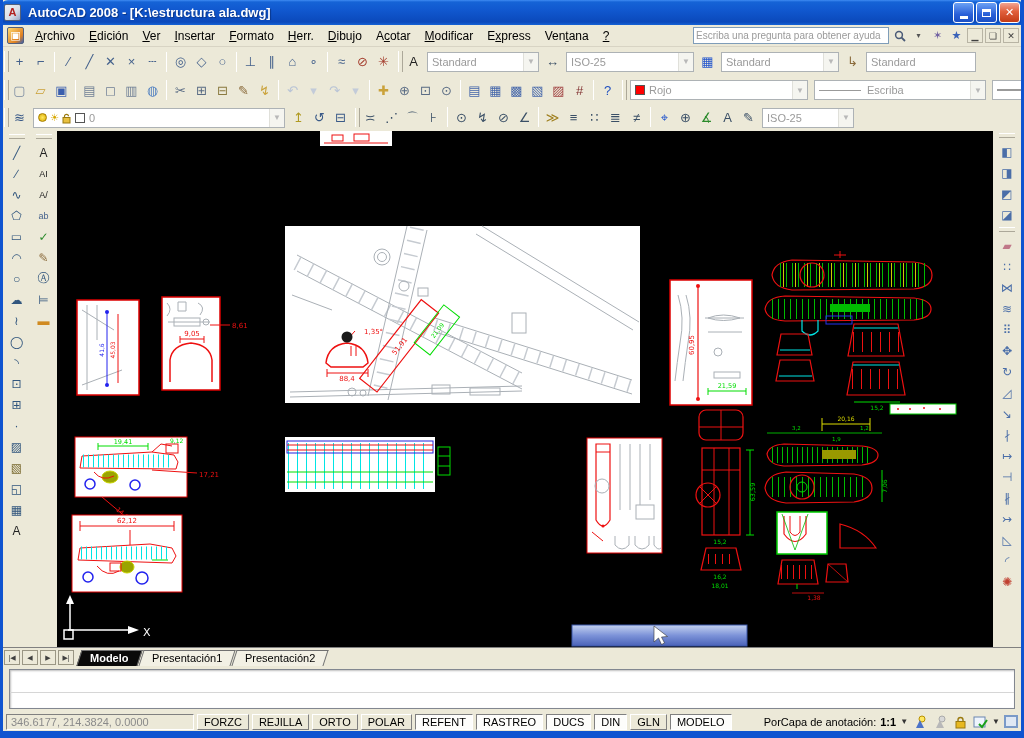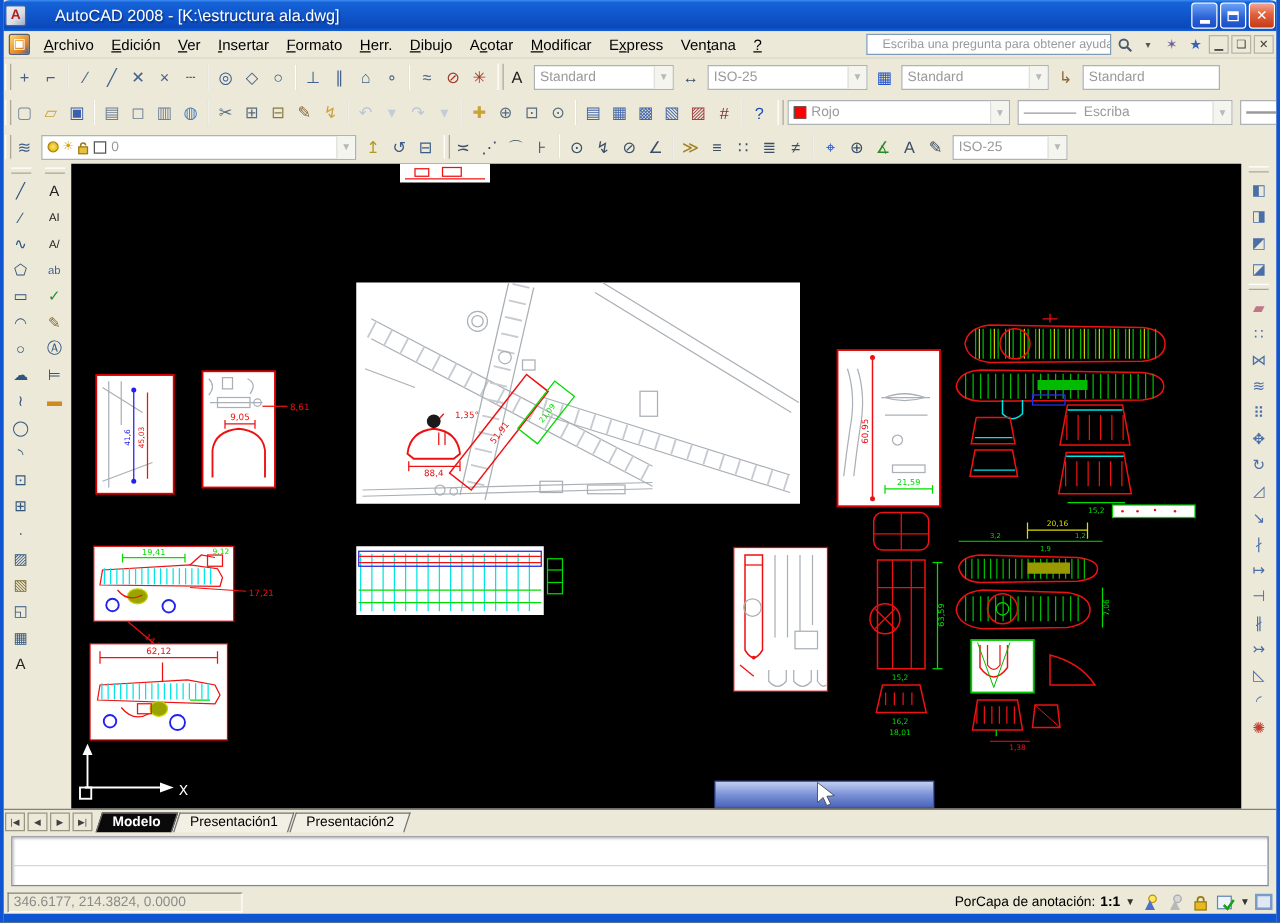--- a/index.html
+++ b/index.html
@@ -3,38 +3,38 @@
 <meta charset="utf-8">
 <style>
   html,body{margin:0;padding:0;background:#3a6ea5;}
   *{box-sizing:border-box;font-family:"Liberation Sans","DejaVu Sans",sans-serif;}
   #app{position:relative;width:1024px;height:738px;background:#ece9d8;overflow:hidden;
        border-left:3px solid #0f54d0;border-right:3px solid #0f54d0;}
   
   #titlebar{position:absolute;left:-3px;top:0;width:1024px;height:25px;
     background:linear-gradient(180deg,#3f8cf3 0%,#1563d6 8%,#1158cf 40%,#0b49bb 88%,#1563d6 100%);
     border-radius:8px 8px 0 0;display:flex;align-items:center;padding:0 4px;}
-  #titlebar .ttl{color:#fff;font-weight:normal;font-size:13px;margin-left:23px;
+  #titlebar .ttl{color:#fff;font-weight:bold;font-size:13px;margin-left:7px;
     text-shadow:1px 1px 1px #0a3586;flex:1;white-space:nowrap;overflow:hidden;}
   .appicon{width:17px;height:17px;background:linear-gradient(135deg,#f0f0f0 0%,#d8dde8 60%,#9aa8c8 100%);
     border:1px solid #51607e;border-radius:2px;color:#b02020;font-size:11px;font-weight:bold;
     text-align:center;line-height:15px;}
   .winbtn{width:21px;height:21px;margin-left:2px;border-radius:3px;border:1px solid #fff;
     background:linear-gradient(180deg,#6ba1f4,#2a60d8 60%,#1b4fc4);display:flex;align-items:center;
     justify-content:center;color:#fff;font-size:11px;font-weight:bold;}
   .winbtn.close{background:linear-gradient(180deg,#f2a492,#e1603c 45%,#c33b16);}
   .winbtn .minbar{width:8px;height:3px;background:#fff;margin-top:9px;}
   .winbtn .restsq{width:9px;height:8px;border:1.5px solid #fff;border-top-width:3px;}
   
   #menubar{position:absolute;left:0;top:25px;width:1018px;height:22px;background:#ece9d8;
     display:flex;align-items:center;border-bottom:1px solid #d8d4c4;}
   .menu-item{font-size:12px;padding:2px 7px;color:#000;cursor:default;}
   #menu-right{margin-left:auto;display:flex;align-items:center;gap:2px;padding-right:2px;}
   #help-search{width:196px;height:17px;border:1px solid #7f9db9;background:#fff;color:#9a9a9a;
-    font-size:10px;line-height:15px;padding:0 12px;white-space:nowrap;overflow:hidden;}
+    font-size:10px;line-height:15px;padding:0 2px;white-space:nowrap;overflow:hidden;}
   .mbicon{width:17px;height:17px;display:flex;align-items:center;justify-content:center;font-size:11px;}
   .mdibtn{width:16px;height:15px;border:1px solid #b8b4a4;background:#ece9d8;display:flex;
     align-items:center;justify-content:center;color:#404040;font-size:9px;font-weight:bold;}
   
   .toolrow{position:absolute;left:0;width:1018px;background:#ece9d8;display:flex;align-items:center;overflow:hidden;}
   #row1{top:47px;height:29px;} #row2{top:76px;height:28px;} #row3{top:104px;height:27px;}
   .tbgroup{display:flex;align-items:center;height:100%;padding:0 3px 0 6px;position:relative;}
   .tbgroup::before{content:"";position:absolute;left:1px;top:4px;bottom:4px;width:3px;
     border-left:1px solid #fff;border-right:1px solid #aca899;}
   .tbi{width:21px;height:21px;display:inline-flex;align-items:center;justify-content:center;
@@ -681,20 +681,32 @@
 
   <div id="cmdarea">
     <div id="cmdbox">
       <div id="cmdhist"></div>
       <div id="cmdline"></div>
     </div>
   </div>
 
   <div id="statusbar">
     <div id="coords">346.6177, 214.3824, 0.0000</div>
+    <div id="status-toggles" style="display:flex;gap:3px;">
+        <span class="toggle">FORZC</span>
+        <span class="toggle">REJILLA</span>
+        <span class="toggle">ORTO</span>
+        <span class="toggle">POLAR</span>
+        <span class="toggle on">REFENT</span>
+        <span class="toggle on">RASTREO</span>
+        <span class="toggle on">DUCS</span>
+        <span class="toggle on">DIN</span>
+        <span class="toggle">GLN</span>
+        <span class="toggle on">MODELO</span>
+      </div>
     <div id="status-right">
       <span>PorCapa de anotación:</span>
       <span style="font-weight:bold;">1:1</span>
       <span style="font-size:8px;color:#333;">▼</span>
       <span class="sbicon">
         <svg width="14" height="14">
             <circle cx="9" cy="4" r="3" fill="#ffe860" stroke="#b89000"></circle>
             <polygon points="3,13 7,5 11,13" fill="#4a72c8"></polygon>
           </svg>
       </span>

